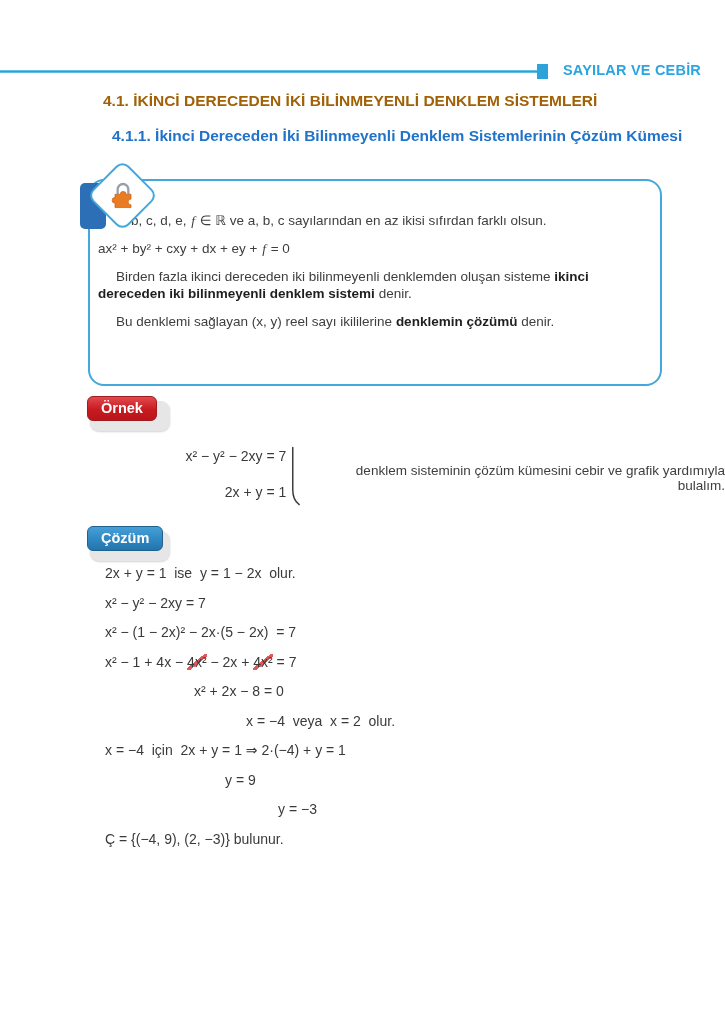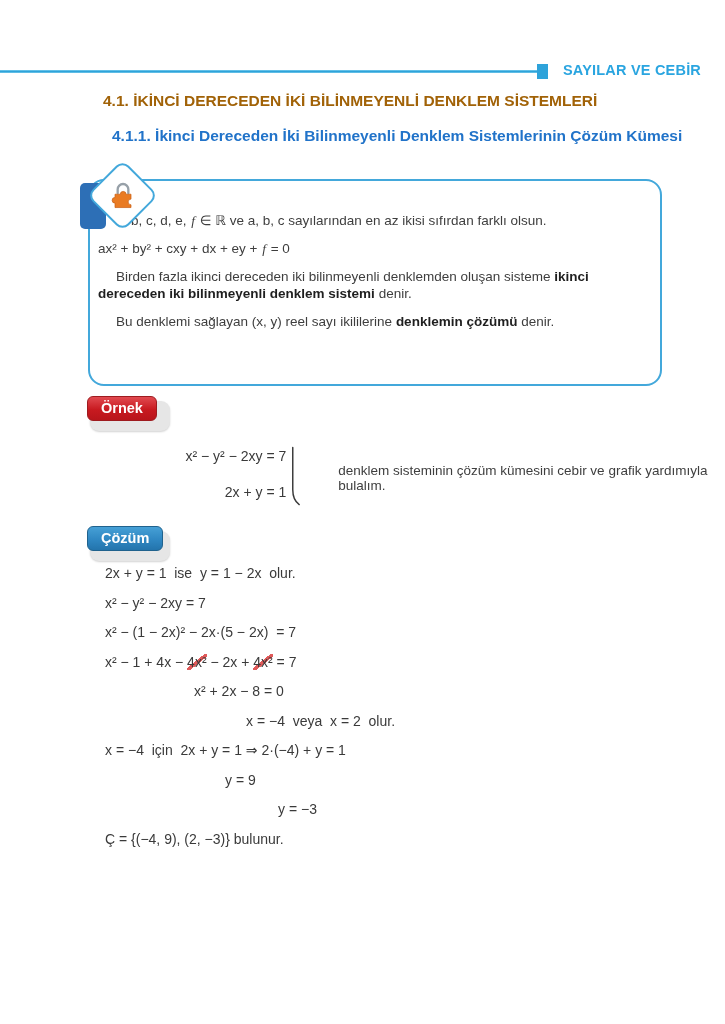--- a/index.html
+++ b/index.html
@@ -50,21 +50,21 @@
     border:1.5px solid #20628d;}
   .ornek-pos{left:90px;top:389px;margin-top:12px;}
   .cozum-pos{left:90px;top:531px;}
 
   
   .system{position:absolute;left:104px;top:444px;display:flex;align-items:stretch;}
   .sys-eqs{width:198px;text-align:right;font-size:14px;color:#3a3a3a;}
   .sys-eq1{margin:4px 0 20px 0;white-space:pre;}
   .sys-eq2{white-space:pre;}
   .sys-brace{margin-left:4px;}
-  .sys-prompt{margin-left:37px;align-self:center;font-size:13.5px;color:#3e3e3e;padding-top:4px;}
+  .sys-prompt{margin-left:37px;align-self:center;font-size:13.5px;color:#3e3e3e;padding-top:4px;text-align:right;}
 
   
   .steps{position:absolute;left:105px;top:566px;font-size:14px;color:#3a3a3a;}
   .step{margin-bottom:15px;line-height:14.5px;white-space:pre;}
   .ind-s5{margin-left:89px;}
   .ind-s6{margin-left:141px;}
   .ind-s8{margin-left:120px;}
   .ind-s10{margin-left:173px;}
   .cancel{background:linear-gradient(to bottom right,
     transparent 44%, #e05a5a 44%, #e05a5a 58%, transparent 58%);}

